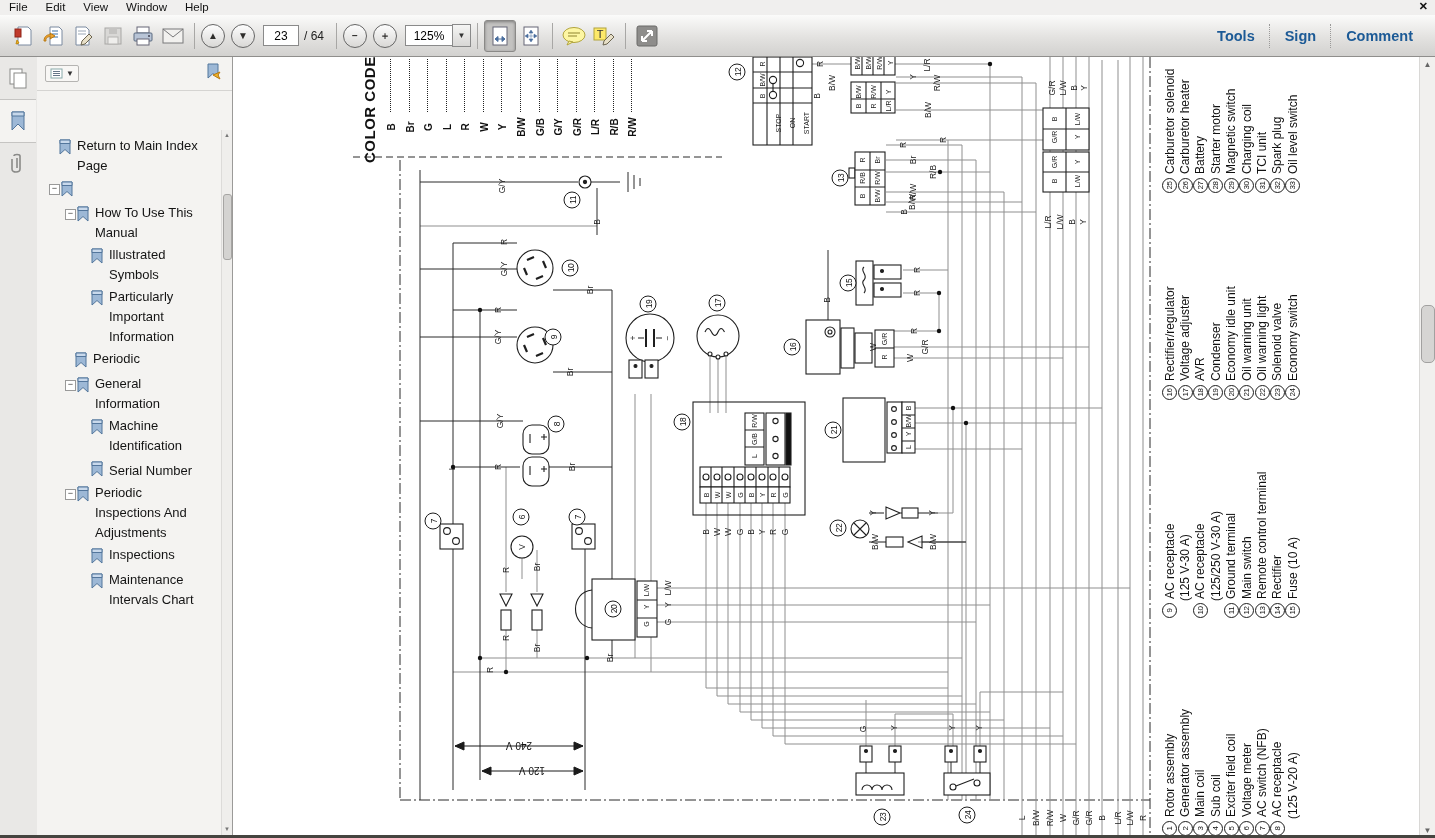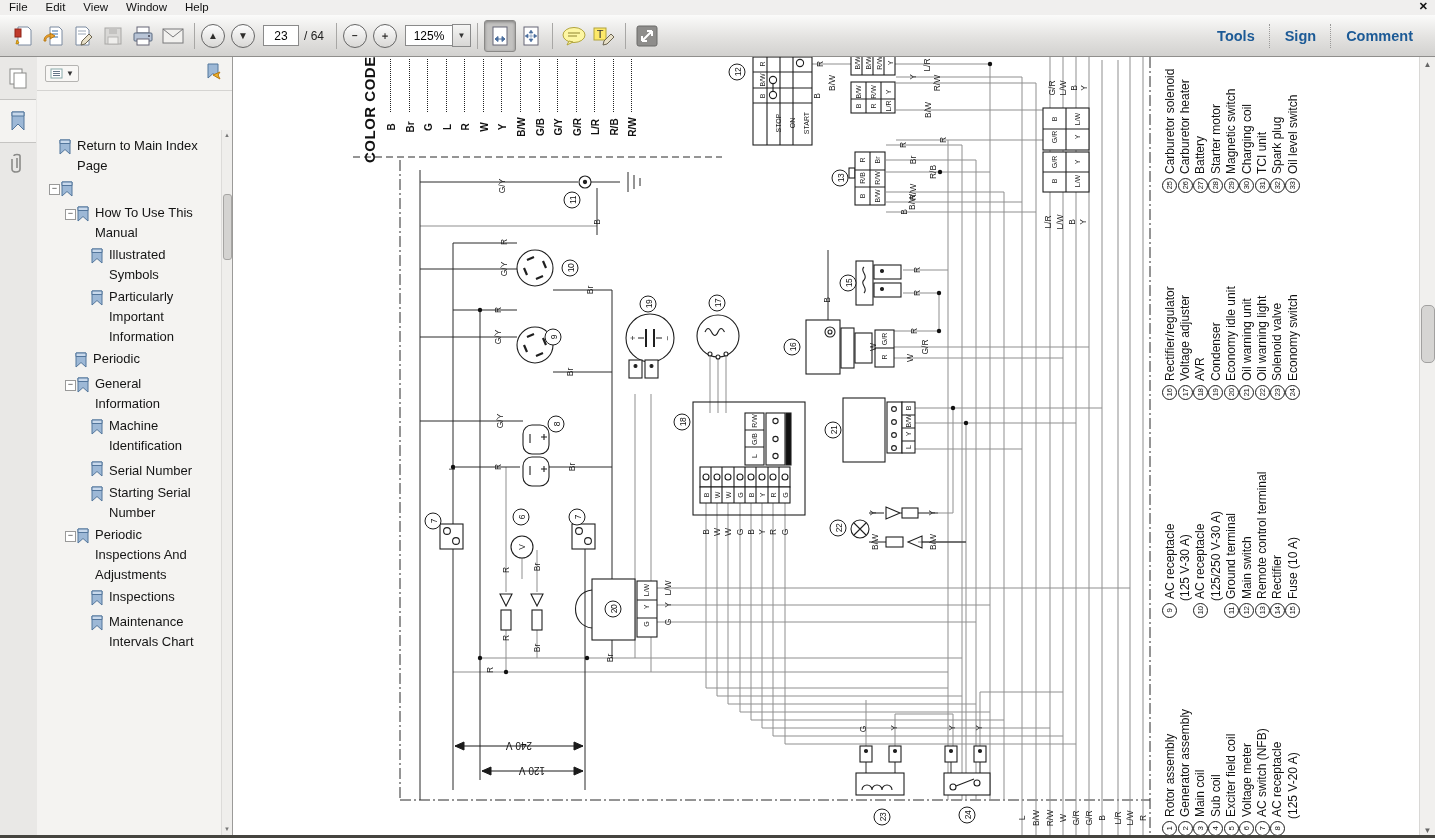--- a/index.html
+++ b/index.html
@@ -308,29 +308,20 @@
         <span class="bk-label" style="max-width: 88px;">Machine Identification</span>
       </div>
       <div class="bk-row" style="padding-left: 44px; align-items: flex-end;">
         <span class="exp-space"></span>
         <span class="bk-ribbon"><svg width="14" height="16">
             <path d="M2 1h10v14l-5-4.5L2 15z" fill="#9db8d6" stroke="#53769c"></path>
             <path d="M2 1h10v3.5H2z" fill="#c9d9ec" stroke="#53769c"></path>
           </svg></span>
         <span class="bk-gap"></span>
         <span class="bk-label" style="max-width: 88px;">Serial Number</span>
-      </div>
-      <div class="bk-row" style="padding-left: 44px;">
-        <span class="exp-space"></span>
-        <span class="bk-ribbon"><svg width="14" height="16">
-            <path d="M2 1h10v14l-5-4.5L2 15z" fill="#9db8d6" stroke="#53769c"></path>
-            <path d="M2 1h10v3.5H2z" fill="#c9d9ec" stroke="#53769c"></path>
-          </svg></span>
-        <span class="bk-gap"></span>
-        <span class="bk-label" style="max-width: 88px;">Starting Serial Number</span>
       </div>
       <div class="bk-row" style="padding-left: 28px;">
         <span class="expander">−</span>
         <span class="bk-ribbon"><svg width="14" height="16">
             <path d="M2 1h10v14l-5-4.5L2 15z" fill="#9db8d6" stroke="#53769c"></path>
             <path d="M2 1h10v3.5H2z" fill="#c9d9ec" stroke="#53769c"></path>
           </svg></span>
         <span class="bk-gap"></span>
         <span class="bk-label" style="max-width: 108px;">Periodic Inspections And Adjustments</span>
       </div>

